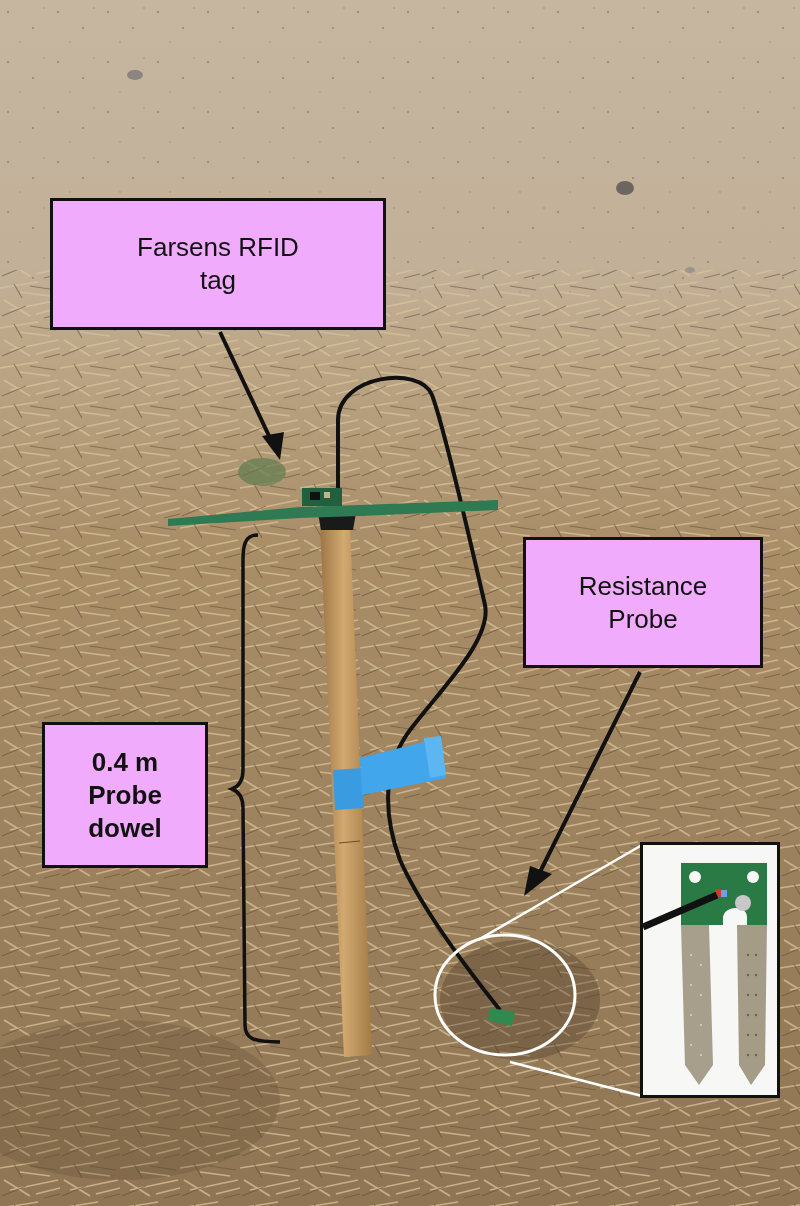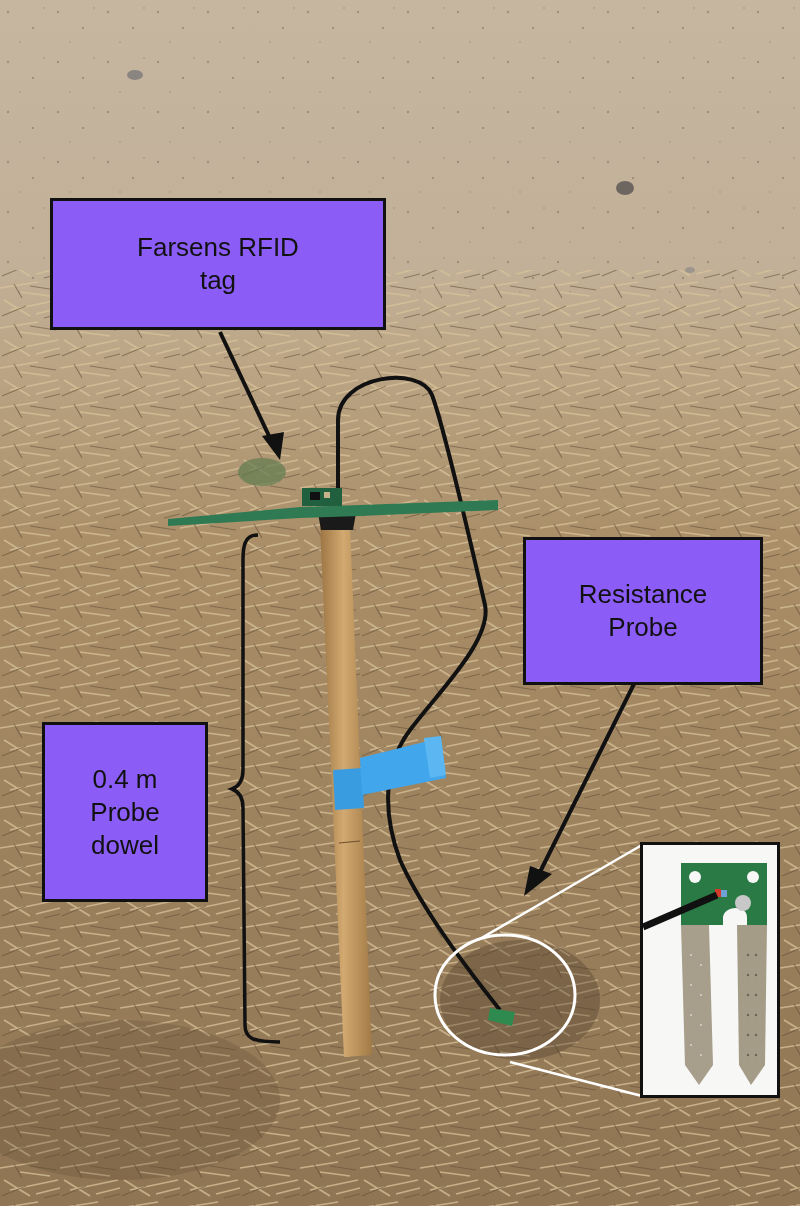--- a/index.html
+++ b/index.html
@@ -1,20 +1,20 @@
 <!DOCTYPE html>
 <html><head>
   <meta charset="utf-8">
   <style>
     html, body { margin: 0; padding: 0; }
     body { width: 800px; height: 1206px; overflow: hidden; background: #b9a88f; }
     .scene { position: relative; width: 800px; height: 1206px; overflow: hidden; }
     .layer { position: absolute; left: 0; top: 0; width: 800px; height: 1206px; }
     .label-box {
-      position: absolute; background: #8b5cf6; border: 3px solid #111;
+      position: absolute; background: #f0abfc; border: 3px solid #111;
       box-sizing: border-box; display: flex; flex-direction: column;
       align-items: center; justify-content: center; text-align: center;
       font-family: "Liberation Sans", sans-serif; color: #111;
       font-size: 26px; line-height: 33px;
     }
     .label-box span { display: block; }
     .inset {
       position: absolute; left: 640px; top: 842px; width: 140px; height: 256px;
       background: #f7f7f5; border: 3px solid #111; box-sizing: border-box; overflow: hidden;
     }
@@ -103,26 +103,26 @@
     <ellipse cx="505" cy="995" rx="70" ry="60" fill="none" stroke="#ffffff" stroke-width="3"></ellipse>
     <line x1="478" y1="940" x2="642" y2="845" stroke="#ffffff" stroke-width="2.5"></line>
     <line x1="510" y1="1062" x2="642" y2="1096" stroke="#ffffff" stroke-width="2.5"></line>
   </svg>
 
   <div class="label-box" style="left:50px; top:198px; width:336px; height:132px;">
     <span>Farsens RFID</span>
     <span>tag</span>
   </div>
 
-  <div class="label-box" style="left:523px; top:537px; width:240px; height:148px;">
+  <div class="label-box" style="left:523px; top:537px; width:240px; height:131px;">
     <span>Resistance</span>
     <span>Probe</span>
   </div>
 
-  <div class="label-box" style="left:42px; top:722px; width:166px; height:180px;">
+  <div class="label-box" style="left:42px; top:722px; width:166px; height:146px;font-weight:bold;">
     <span>0.4 m</span>
     <span>Probe</span>
     <span>dowel</span>
   </div>
 
   <div class="inset">
     <svg width="134" height="250" viewBox="0 0 134 250" xmlns="http://www.w3.org/2000/svg">
 
       <path d="M38 18 L124 18 L124 80 L104 80 L104 72 C104 60 82 60 80 72 L80 80 L38 80 Z" fill="#2a7a45"></path>
       <circle cx="52" cy="32" r="6" fill="#f7f7f5"></circle>

